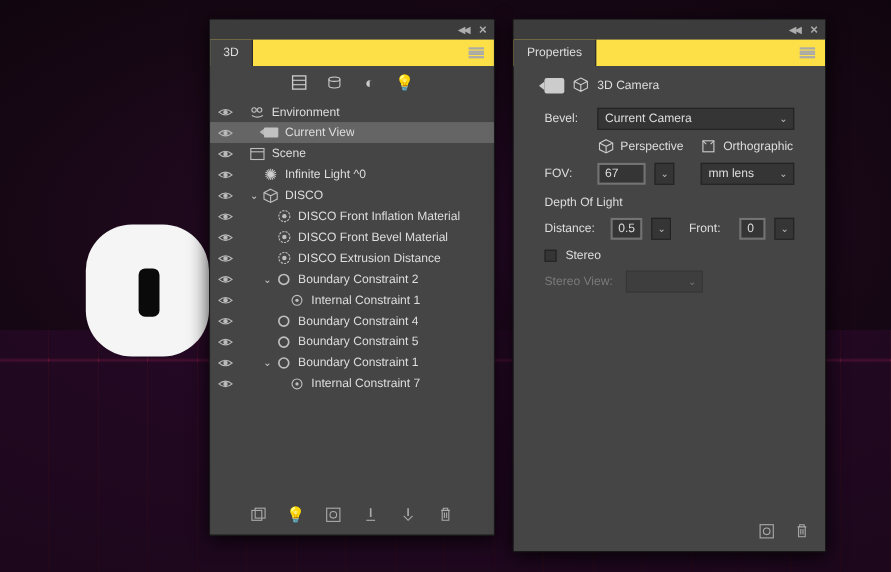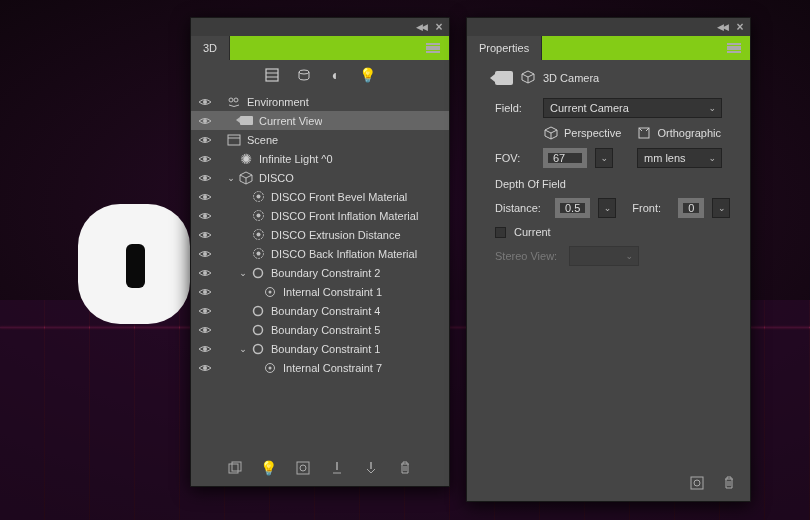--- a/index.html
+++ b/index.html
@@ -7,21 +7,21 @@
 .bg{position:absolute;inset:0;background:radial-gradient(ellipse 90% 70% at 50% 40%,#2a0a2b 0%,#1a0818 45%,#0a0408 100%)}
 .bg::before{content:"";position:absolute;left:0;right:0;top:327px;height:1px;background:#6a1a3d;box-shadow:0 0 2px #ff3366}
 .bg::after{content:"";position:absolute;left:0;right:0;top:300px;bottom:0;background:linear-gradient(transparent,transparent 12px),repeating-linear-gradient(90deg,#2a0a2b 0,#2a0a2b 44px,rgba(131,26,75,.35) 44px,rgba(131,26,75,.35) 45px);opacity:.6}
 .blob{position:absolute;left:78px;top:204px;width:112px;height:120px;background:#f5f5f5;border-radius:42px}
 .blob::after{content:"";position:absolute;left:48px;top:40px;width:19px;height:44px;background:#0a0a0a;border-radius:6px}
 .panel{position:absolute;background:#454545;border:1px solid #181818;border-radius:1px;box-shadow:0 4px 18px rgba(0,0,0,.8)}
 .titlebar{height:18px;background:#3c3c3c;display:flex;justify-content:flex-end;align-items:center;padding:0 4px;gap:6px}
 .tb-ico{width:12px;height:12px;display:flex;align-items:center;justify-content:center;opacity:.7;cursor:pointer}
 .tb-arrows{font-size:9px;letter-spacing:-2px}
 .tb-x{font-size:12px;font-weight:bold}
-.tabbar{height:24px;background:#84cc16;display:flex;align-items:stretch}
+.tabbar{height:24px;background:#fde047;display:flex;align-items:stretch}
 .tab{padding:0 12px;display:flex;align-items:center;background:#454545;border-right:1px solid #2a2a2a;font-size:11px}
 .toprow{height:30px;display:flex;align-items:center;justify-content:center;gap:14px}
 .menu-btn{position:absolute;right:8px;width:16px;height:16px;display:flex;flex-direction:column;justify-content:space-between;padding:3px 1px;cursor:pointer}
 .menu-btn span{height:2px;background:#aaa}
 .glyph{width:18px;height:18px;display:flex;align-items:center;justify-content:center;font-size:14px;color:#ccc;cursor:pointer}
 .tree{padding:2px 0;position:relative}
 .row{display:flex;align-items:center;height:19px;padding:0 10px 0 6px;cursor:default}
 .row.sel{background:#656565}
 .eye{width:16px;height:16px;display:flex;align-items:center;justify-content:center;font-size:12px;color:#bbb;cursor:pointer;flex-shrink:0}
 .arrow{width:12px;height:12px;display:flex;align-items:center;justify-content:center;font-size:9px;color:#ccc;flex-shrink:0;cursor:pointer}
@@ -34,21 +34,21 @@
 .prop-body{padding:6px 28px;display:flex;flex-direction:column;gap:8px}
 .prop-head{display:flex;align-items:center;gap:8px;height:24px}
 .prop-head .cam{width:18px;height:14px;background:#ccc;border-radius:2px;position:relative}
 .prop-head .cam::before{content:"";position:absolute;left:-5px;top:3px;width:0;height:0;border-top:4px solid transparent;border-bottom:4px solid transparent;border-right:5px solid #ccc}
 .line{display:flex;align-items:center;gap:8px}
 .label{min-width:40px;color:#ddd}
 .label.faded{color:#7a7a7a}
 .select{flex:1;height:20px;background:#353535;border:1px solid #222;display:flex;align-items:center;padding:0 6px;position:relative;cursor:pointer}
 .select.small{flex:none;width:70px}
 .chev{position:absolute;right:5px;font-size:9px;color:#bbb}
-.input{width:44px;height:20px;background:#353535;border:5px solid #737373;display:flex;align-items:center;padding:0 5px}
+.input{width:44px;height:20px;background:#353535;border:2px solid #737373;display:flex;align-items:center;padding:0 5px}
 .btns{display:flex;align-items:flex-start;gap:16px;justify-content:center;flex:1}
 .toggle{display:flex;align-items:center;gap:6px;cursor:pointer}
 .cbx{width:11px;height:11px;border:1px solid #222;background:#353535;display:flex;align-items:center;justify-content:center}
 .section{color:#ddd;margin-top:2px}
 .prop-footer{position:absolute;left:0;right:0;bottom:6px;height:24px;display:flex;align-items:center;justify-content:flex-end;gap:14px;padding-right:12px}
 svg{overflow:visible}
 </style>
 </head>
 <body>
 
@@ -176,75 +176,57 @@
         </span>
         <span class="gap"></span>
         <span class="gap"></span>
         <span class="gap"></span>
         <span class="ricon">
           <svg width="13" height="13">
             <circle cx="6.5" cy="6.5" r="5" fill="none" stroke="#ccc" stroke-dasharray="2 1"></circle>
             <circle cx="6.5" cy="6.5" r="2" fill="#ccc"></circle>
           </svg>
         </span>
-        <span class="rlabel">DISCO Front Bevel Material</span>
+        <span class="rlabel">DISCO Front Inflation Material</span>
       </div>
       <div class="row">
         <span class="eye">
           <svg width="14" height="10">
             <path d="M1 5 Q7 0 13 5 Q7 10 1 5 Z" fill="none" stroke="#bbb"></path>
             <circle cx="7" cy="5" r="2" fill="#bbb"></circle>
           </svg>
         </span>
         <span class="gap"></span>
         <span class="gap"></span>
         <span class="gap"></span>
         <span class="ricon">
           <svg width="13" height="13">
             <circle cx="6.5" cy="6.5" r="5" fill="none" stroke="#ccc" stroke-dasharray="2 1"></circle>
             <circle cx="6.5" cy="6.5" r="2" fill="#ccc"></circle>
           </svg>
         </span>
-        <span class="rlabel">DISCO Front Inflation Material</span>
+        <span class="rlabel">DISCO Front Bevel Material</span>
       </div>
       <div class="row">
         <span class="eye">
           <svg width="14" height="10">
             <path d="M1 5 Q7 0 13 5 Q7 10 1 5 Z" fill="none" stroke="#bbb"></path>
             <circle cx="7" cy="5" r="2" fill="#bbb"></circle>
           </svg>
         </span>
         <span class="gap"></span>
         <span class="gap"></span>
         <span class="gap"></span>
         <span class="ricon">
           <svg width="13" height="13">
             <circle cx="6.5" cy="6.5" r="5" fill="none" stroke="#ccc" stroke-dasharray="2 1"></circle>
             <circle cx="6.5" cy="6.5" r="2" fill="#ccc"></circle>
           </svg>
         </span>
         <span class="rlabel">DISCO Extrusion Distance</span>
-      </div>
-      <div class="row">
-        <span class="eye">
-          <svg width="14" height="10">
-            <path d="M1 5 Q7 0 13 5 Q7 10 1 5 Z" fill="none" stroke="#bbb"></path>
-            <circle cx="7" cy="5" r="2" fill="#bbb"></circle>
-          </svg>
-        </span>
-        <span class="gap"></span>
-        <span class="gap"></span>
-        <span class="gap"></span>
-        <span class="ricon">
-          <svg width="13" height="13">
-            <circle cx="6.5" cy="6.5" r="5" fill="none" stroke="#ccc" stroke-dasharray="2 1"></circle>
-            <circle cx="6.5" cy="6.5" r="2" fill="#ccc"></circle>
-          </svg>
-        </span>
-        <span class="rlabel">DISCO Back Inflation Material</span>
       </div>
       <div class="row">
         <span class="eye">
           <svg width="14" height="10">
             <path d="M1 5 Q7 0 13 5 Q7 10 1 5 Z" fill="none" stroke="#bbb"></path>
             <circle cx="7" cy="5" r="2" fill="#bbb"></circle>
           </svg>
         </span>
         <span class="gap"></span>
         <span class="gap"></span>
@@ -399,21 +381,21 @@
   <div class="prop-body">
     <div class="prop-head">
       <div class="cam"></div>
       <span><svg width="14" height="14">
             <path d="M7 1 L13 4 L13 10 L7 13 L1 10 L1 4 Z M1 4 L7 7 L13 4 M7 7 V13" fill="none" stroke="#ccc"></path>
           </svg></span>
       <span>3D Camera</span>
     </div>
 
     <div class="line">
-      <span class="label">Field:</span>
+      <span class="label">Bevel:</span>
       <div class="select">
         <span>Current Camera</span>
         <span class="chev">⌄</span>
       </div>
     </div>
 
     <div class="line">
       <span class="label"></span>
       <div class="btns">
         <div class="toggle">
@@ -441,21 +423,21 @@
       <div class="select" style="flex:none;width:18px;padding:0">
           <span class="chev" style="right:4px">⌄</span>
         </div>
       <div style="width:8px"></div>
       <div class="select">
         <span>mm lens</span>
         <span class="chev">⌄</span>
       </div>
     </div>
 
-    <div class="section">Depth Of Field</div>
+    <div class="section">Depth Of Light</div>
 
     <div class="line">
       <span class="label" style="min-width:52px">Distance:</span>
       <div class="input">
           <span>0.5</span>
         </div>
       <div class="select" style="flex:none;width:18px;padding:0">
           <span class="chev" style="right:4px">⌄</span>
         </div>
       <div style="flex:1"></div>
@@ -463,21 +445,21 @@
       <div class="input" style="width:34px">
           <span>0</span>
         </div>
       <div class="select" style="flex:none;width:18px;padding:0">
           <span class="chev" style="right:4px">⌄</span>
         </div>
     </div>
 
     <div class="line">
       <div class="cbx"></div>
-      <span>Current</span>
+      <span>Stereo</span>
     </div>
 
     <div class="line">
       <span class="label faded" style="min-width:66px">Stereo View:</span>
       <div class="select small" style="opacity:.4">
           <span class="chev">⌄</span>
         </div>
     </div>
   </div>
 

